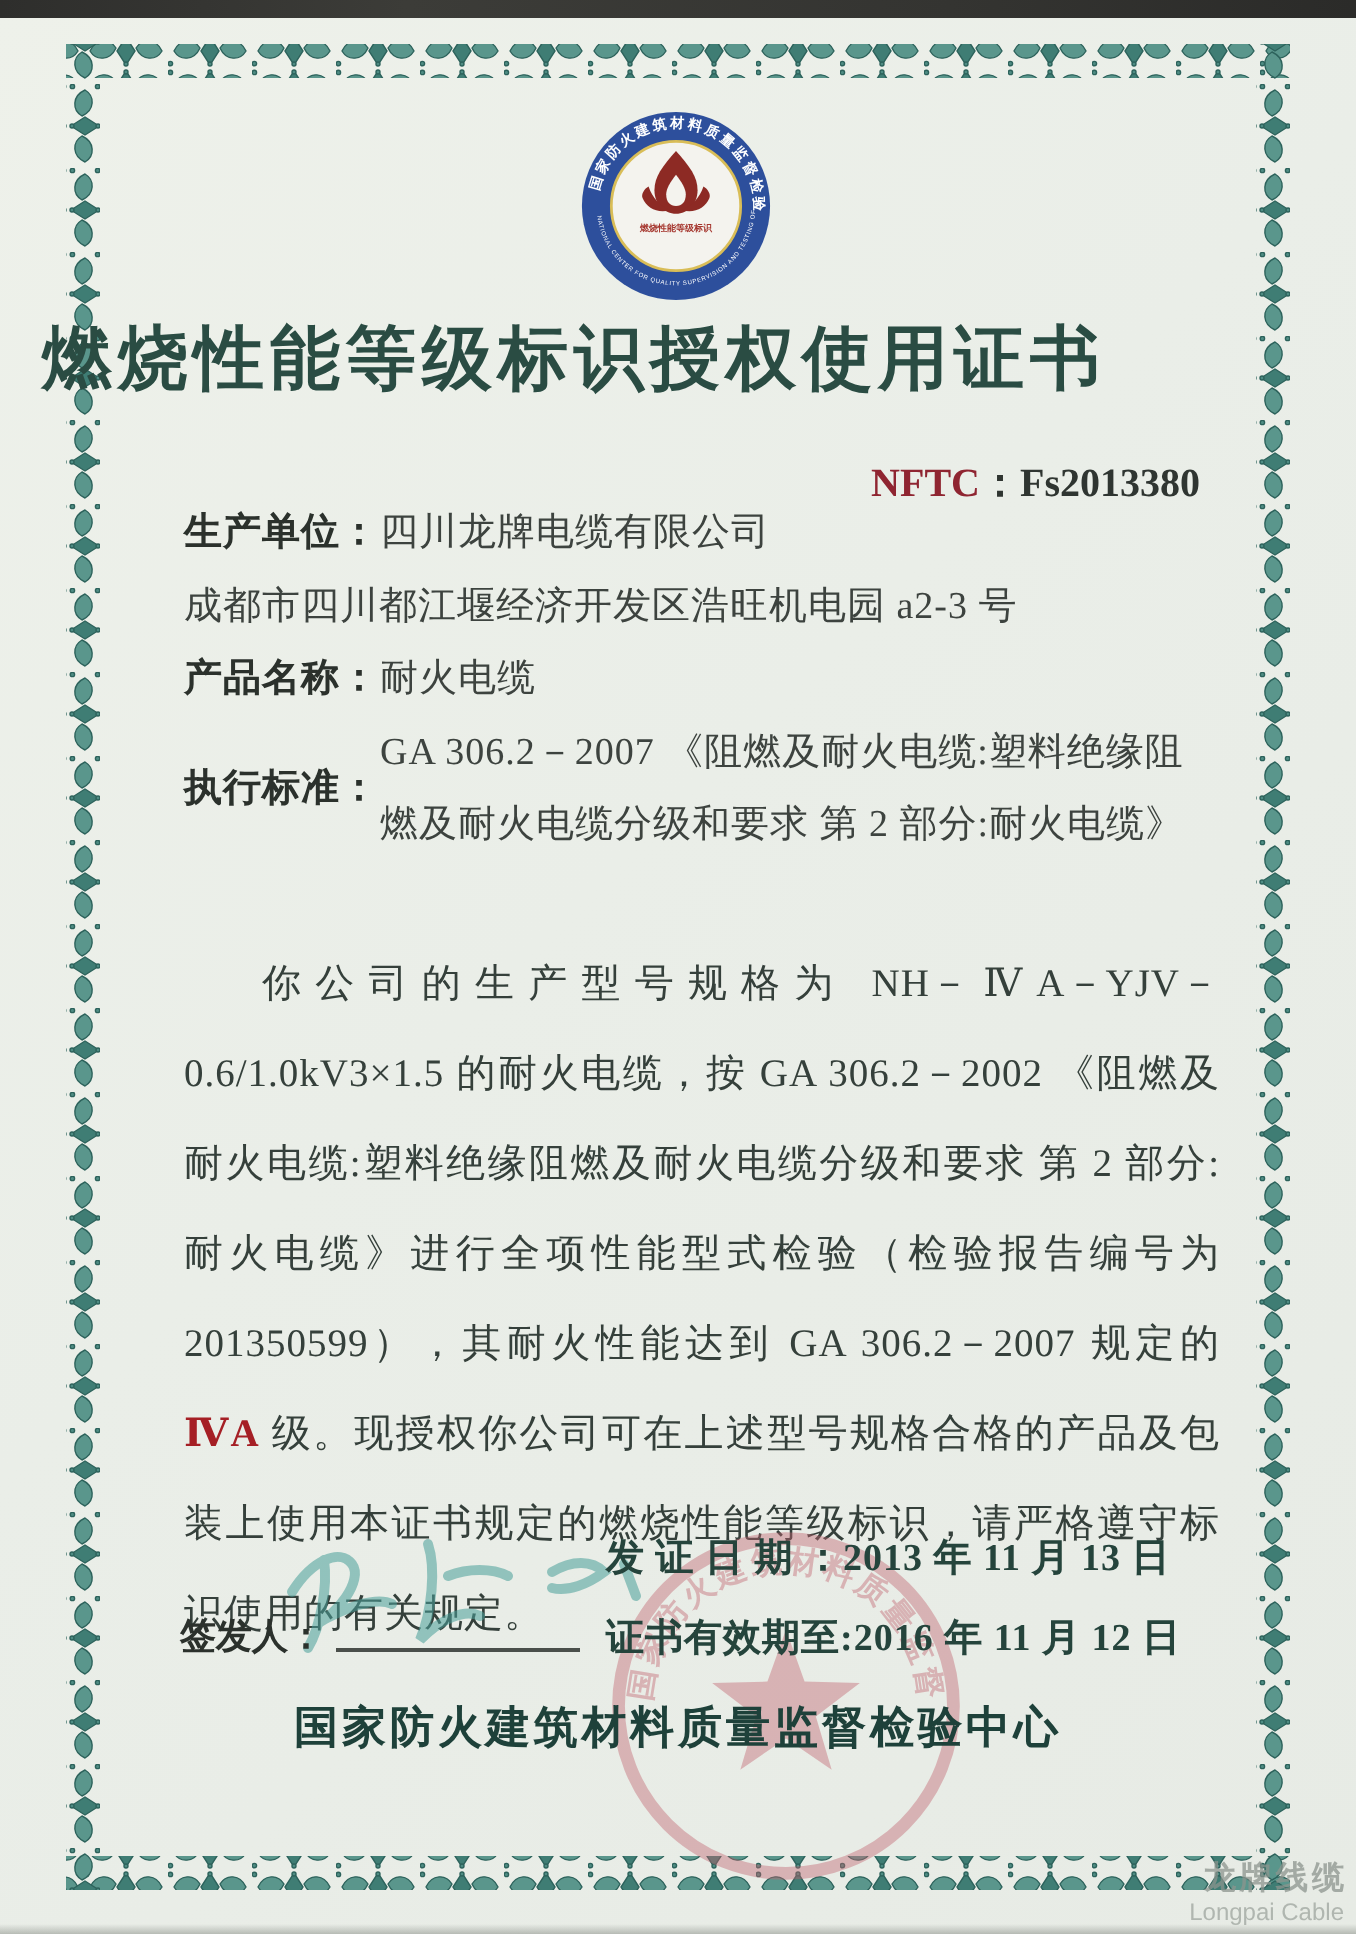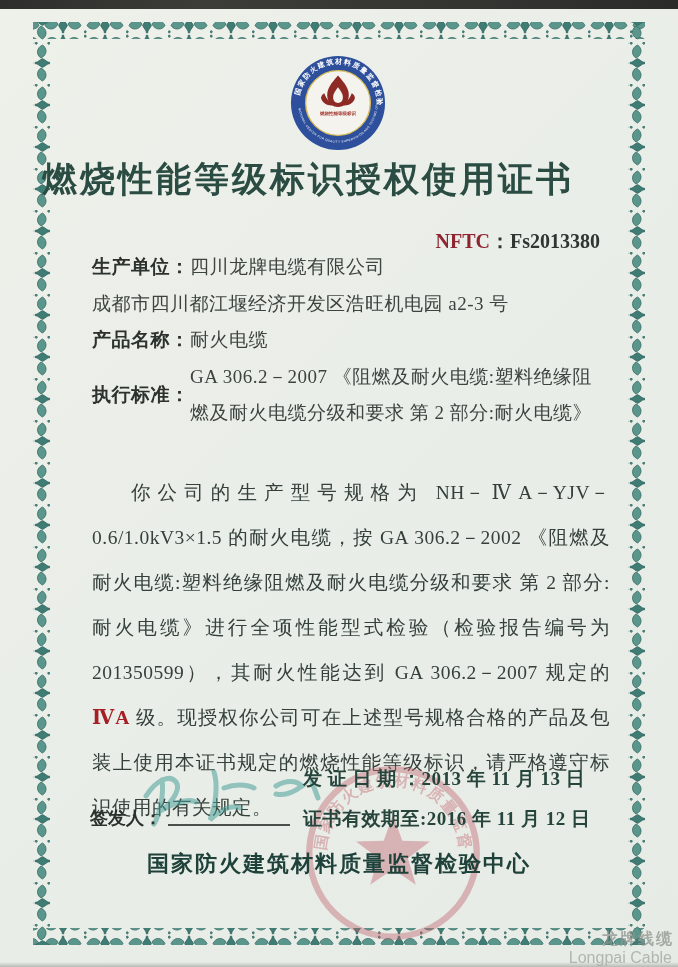--- a/index.html
+++ b/index.html
@@ -19,21 +19,21 @@
   .scan-edge-bottom{
     position:absolute;left:0;bottom:0;width:678px;height:5px;
     background:linear-gradient(180deg,rgba(0,0,0,0),rgba(90,95,88,.35));
   }
   .border-svg{position:absolute;left:0;top:0;}
   
   .seal{position:absolute;left:289px;top:54px;width:98px;height:98px;}
   
   .title{
     position:absolute;left:0;top:156px;width:574px;
-    text-align:right;font-size:35px;font-weight:bold;
+    text-align:center;font-size:35px;font-weight:bold;
     color:#2a4c43;letter-spacing:3px;margin:0;
     font-family:Liberation Serif, serif;
   }
   .certno{
     position:absolute;left:0;top:228px;width:600px;text-align:right;
     font-size:20px;font-weight:bold;color:#2f3531;
     font-family:"Liberation Serif",serif;
   }
   .certno .red{color:#8f2531;}
   
@@ -72,21 +72,21 @@
   .stamp{position:absolute;left:302px;top:762px;width:182px;height:182px;opacity:.42;z-index:2;}
   .signature{position:absolute;left:128px;top:758px;width:215px;height:78px;opacity:.55;z-index:3;}
   
   .wm-cn{
     position:absolute;right:4px;top:929px;font-size:16px;font-weight:bold;
     color:rgba(140,148,142,.75);letter-spacing:2px;z-index:6;
     font-family:"Liberation Sans",sans-serif;
     margin-left:24px;
   }
   .wm-en{
-    position:absolute;right:6px;top:949px;font-size:16px;
+    position:absolute;right:6px;top:949px;font-size:12px;
     color:rgba(170,176,170,.9);z-index:6;
     font-family:"Liberation Sans",sans-serif;
   }
 </style>
 </head>
 <body>
 
 <div class="page">
 
   <div class="scan-edge-top"></div>

